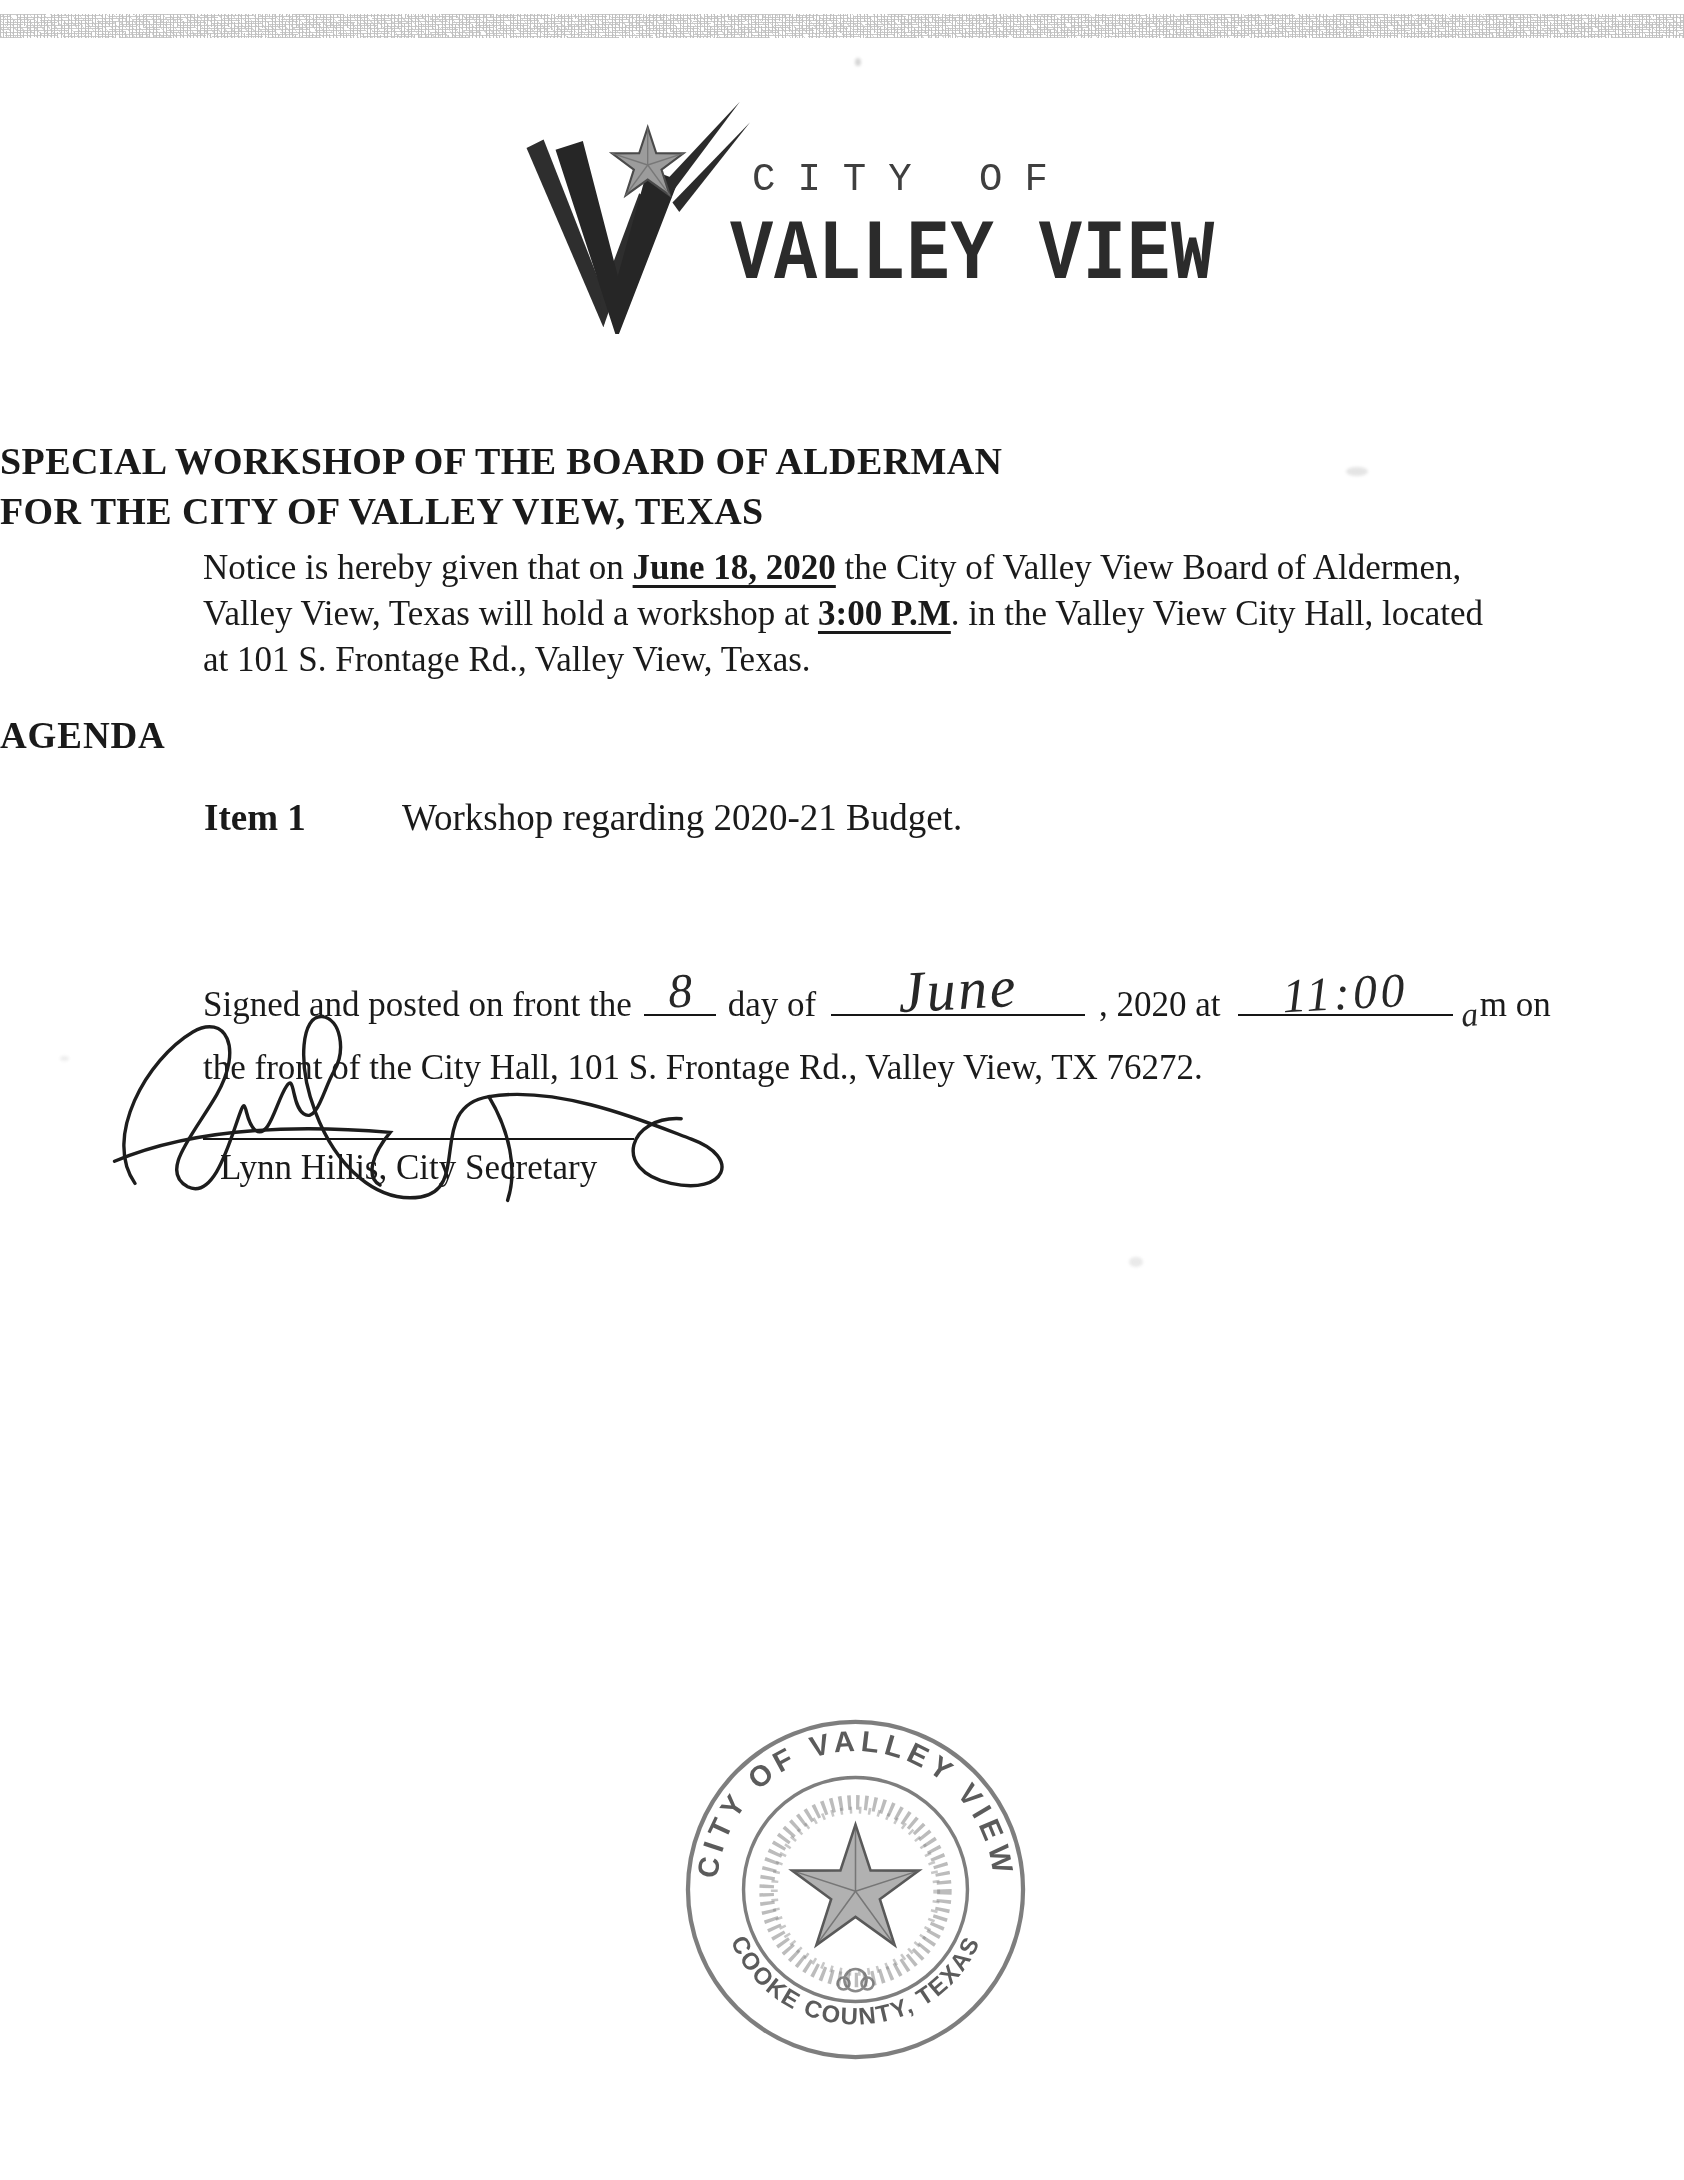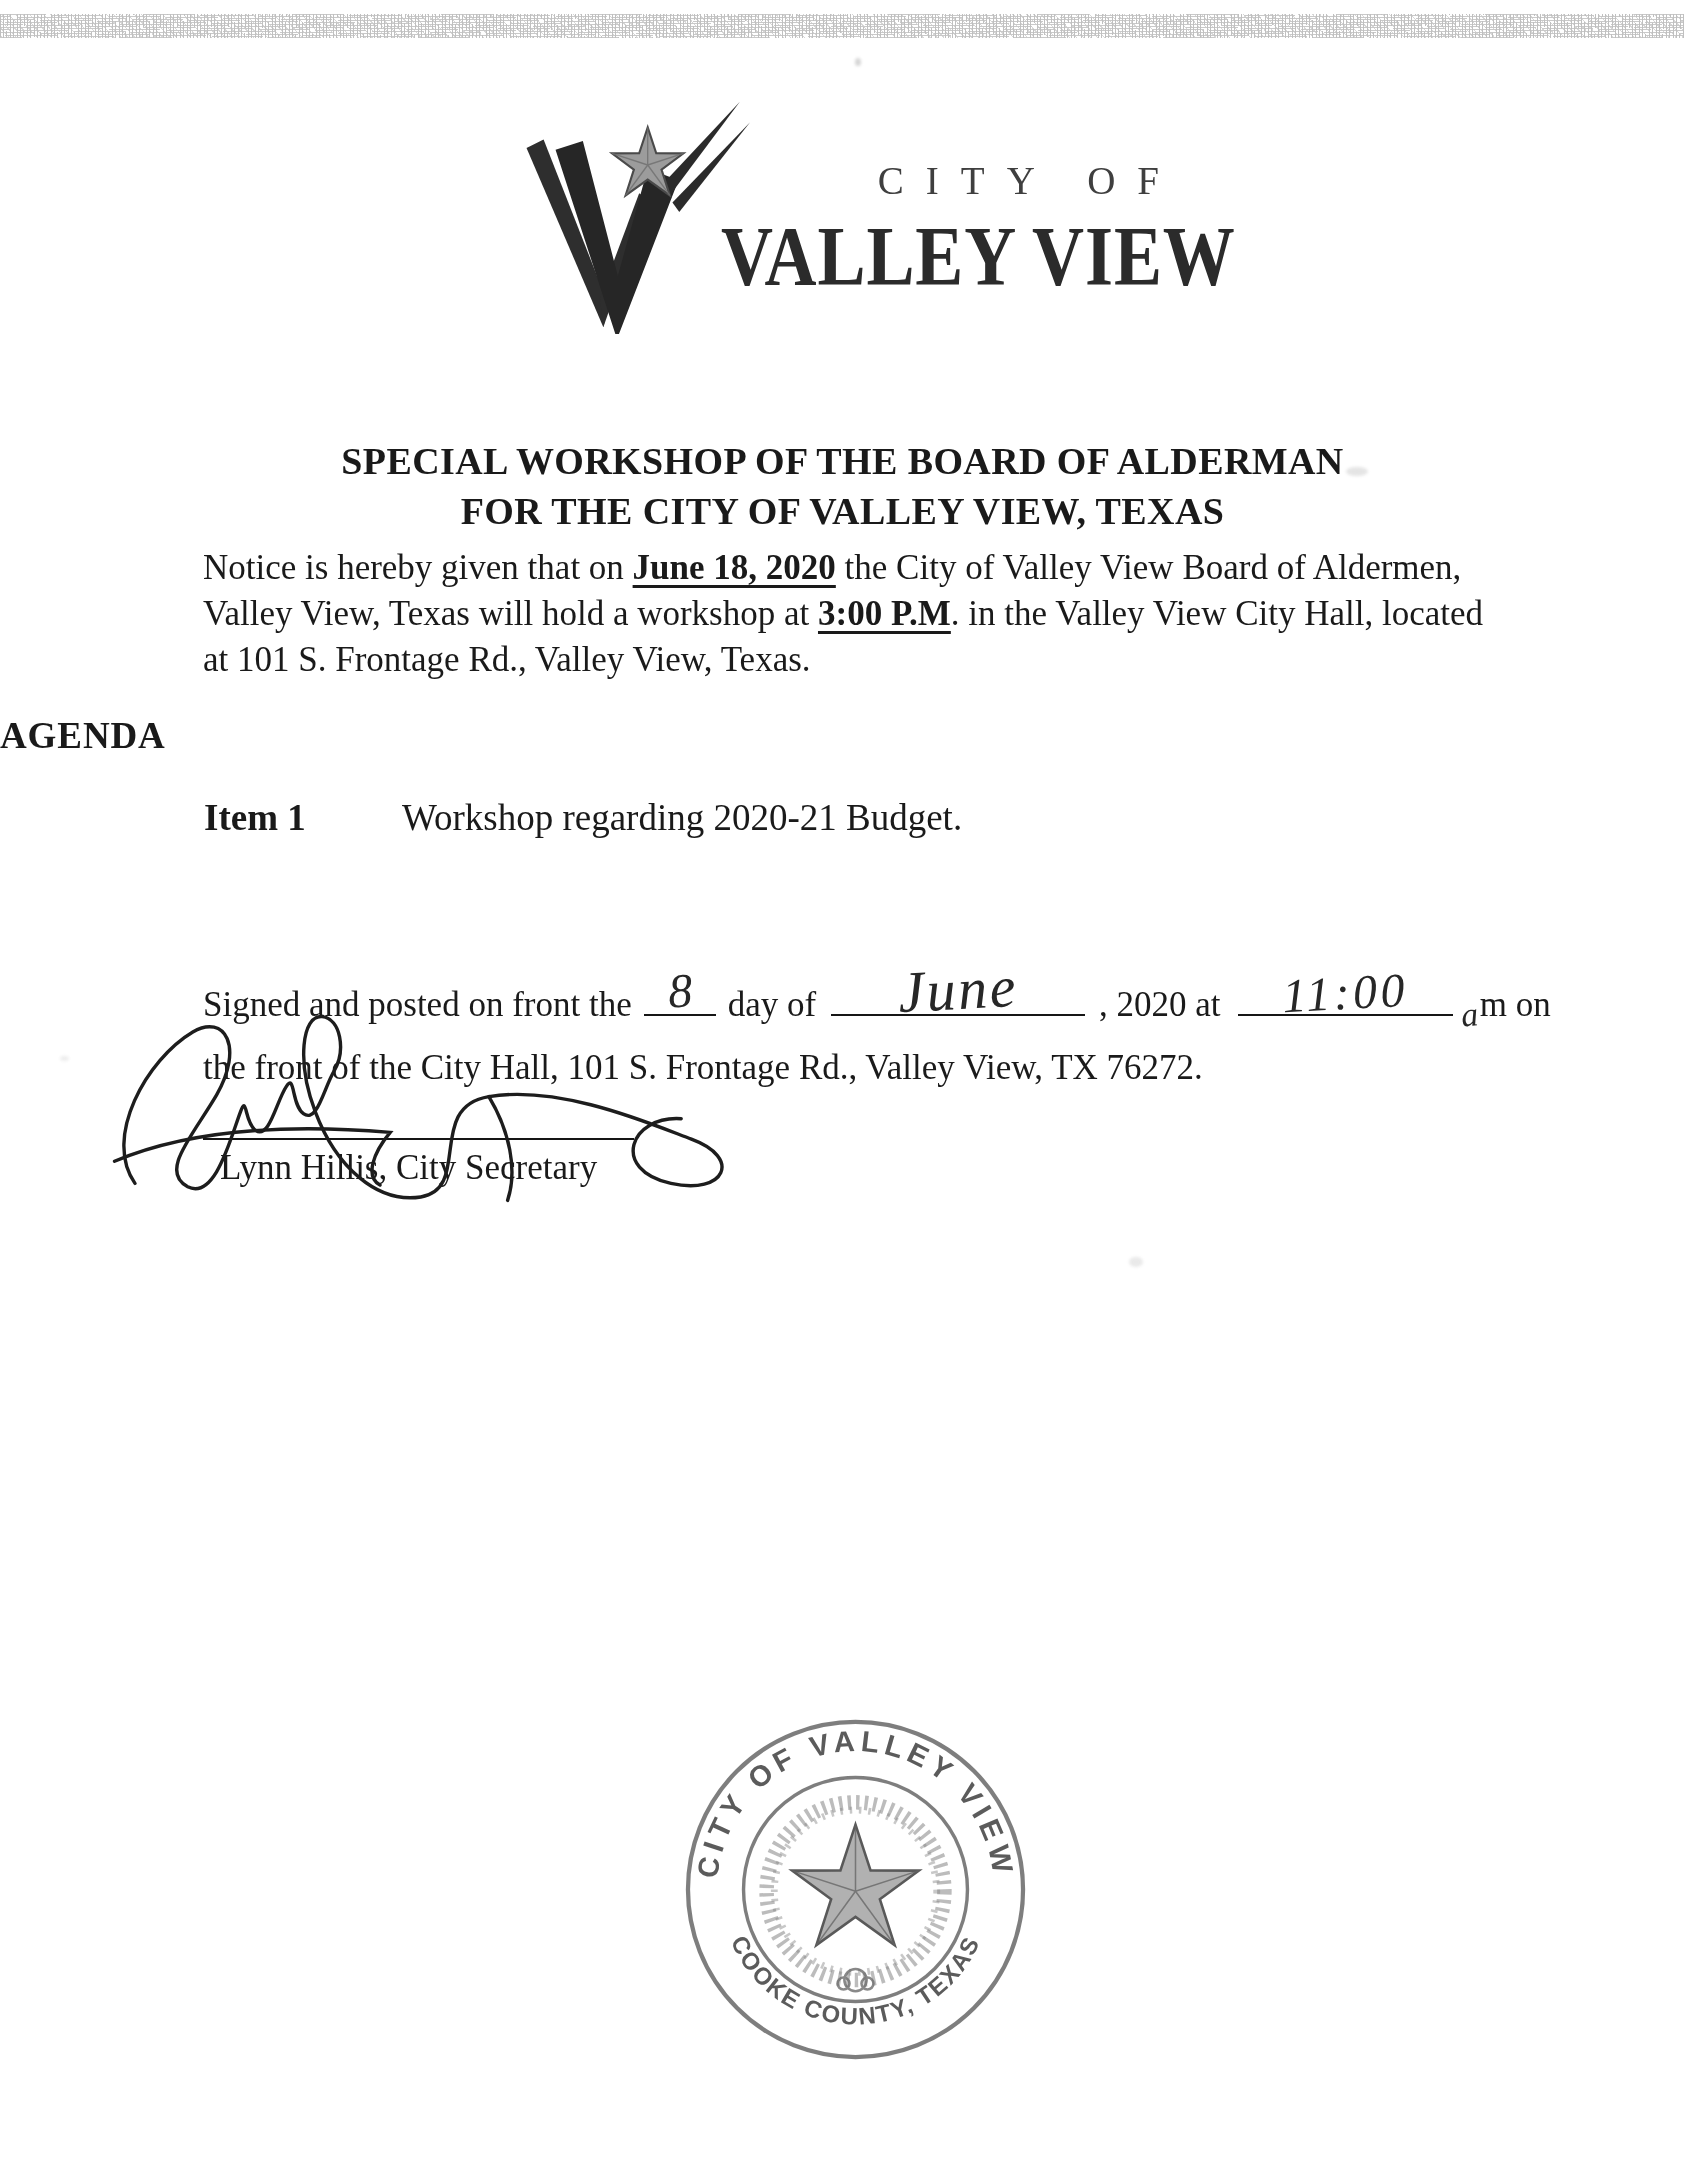--- a/index.html
+++ b/index.html
@@ -19,32 +19,32 @@
   }
   .smudge { position: absolute; border-radius: 50%; background: #8a8a8a; filter: blur(1.7px); }
   .smudge.s1 { left: 855px; top: 58px;  width: 6px;  height: 7.7px;  opacity: .35; }
   .smudge.s2 { left: 1346px; top: 467px; width: 22px; height: 9.4px; opacity: .22; }
   .smudge.s3 { left: 1129px; top: 1257px; width: 13.6px; height: 10.2px; opacity: .18; }
   .smudge.s4 { left: 60px;  top: 1056px; width: 8.5px; height: 5.1px; opacity: .15; }
 
   
   .logo-row { position: absolute; left: 518px; top: 95px; width: 681px; height: 239px; }
   .logo-mark { position: absolute; left: 0; top: 0; width: 256px; height: 239px; }
-  .logo-text { position: absolute; left: 203px; top: 0; width: 460px; text-align: right; font-family: Liberation Serif, serif; }
+  .logo-text { position: absolute; left: 212px; top: 0; width: 460px; text-align: left; font-family: Liberation Mono, monospace; }
   .logo-cityof {
     margin-top: 63px; font-size: 39px; font-weight: 400; color: #3f3f3f;
     letter-spacing: 22px; text-indent: 22px; white-space: nowrap;
   }
   .logo-name {
     margin-top: 5.1px; font-size: 72px; font-weight: 700; color: #2b2b2b;
     letter-spacing: 0.9px; white-space: nowrap; transform: scaleY(1.18); transform-origin: top center;
   }
 
   
-  .title { position: absolute; left: 0; top: 436px; width: 100%; text-align: center;
+  .title { position: absolute; left: 0; top: 436px; width: 100%; 
            font-size: 38px; font-weight: 700; line-height: 50px; letter-spacing: 0.4px; }
   .notice { position: absolute; left: 203px; top: 545px; width: 1302px;
             font-size: 35px; line-height: 46px; }
   .notice .hl { font-weight: 700; text-decoration: underline; text-decoration-thickness: 2.6px; text-underline-offset: 6px; font-family: Liberation Serif, serif; }
   .agenda-heading { position: absolute; left: 0; top: 714px; width: 100%; text-align: left;
                     font-size: 37px; font-weight: 700; letter-spacing: 0.9px; }
   .item-row { position: absolute; left: 204px; top: 796px; width: 1295px; font-size: 37px; }
   .item-label { font-weight: 700; display: inline-block; width: 198px; }
 
   

